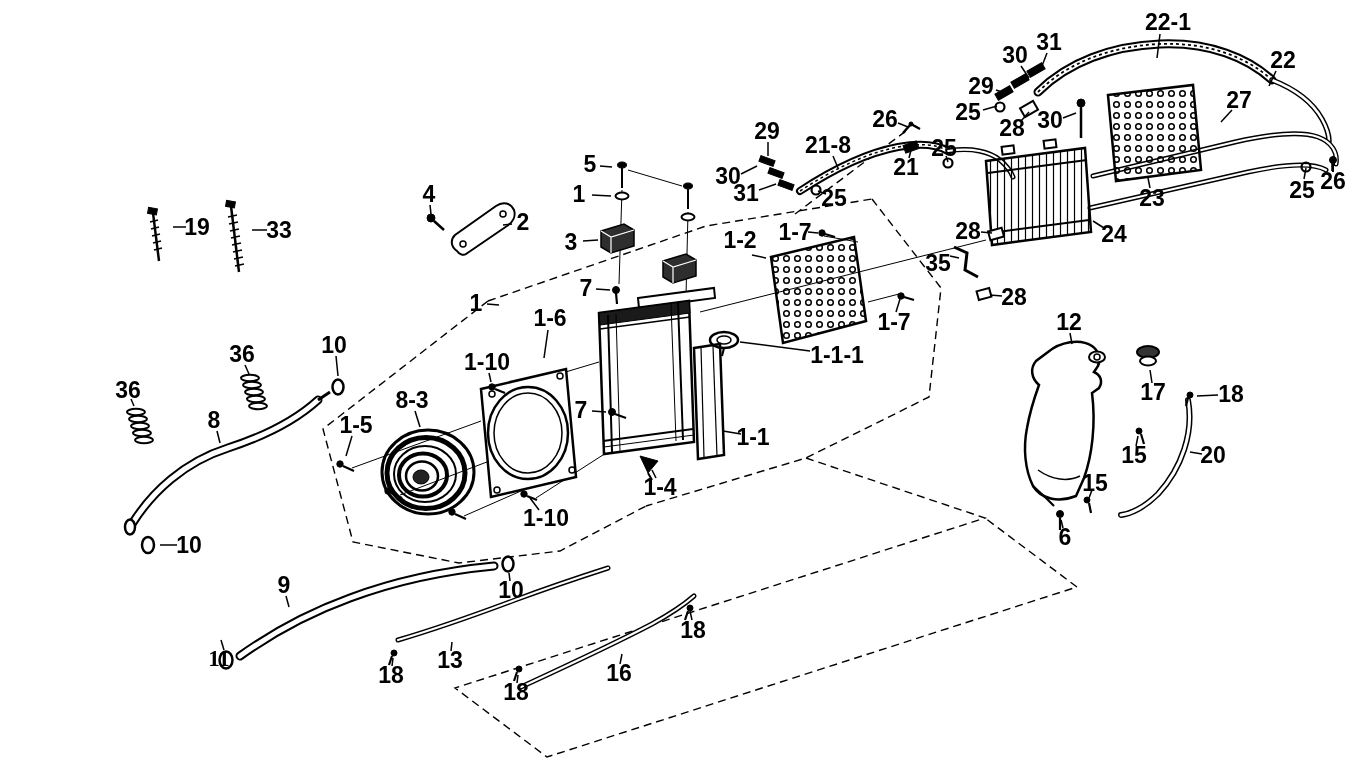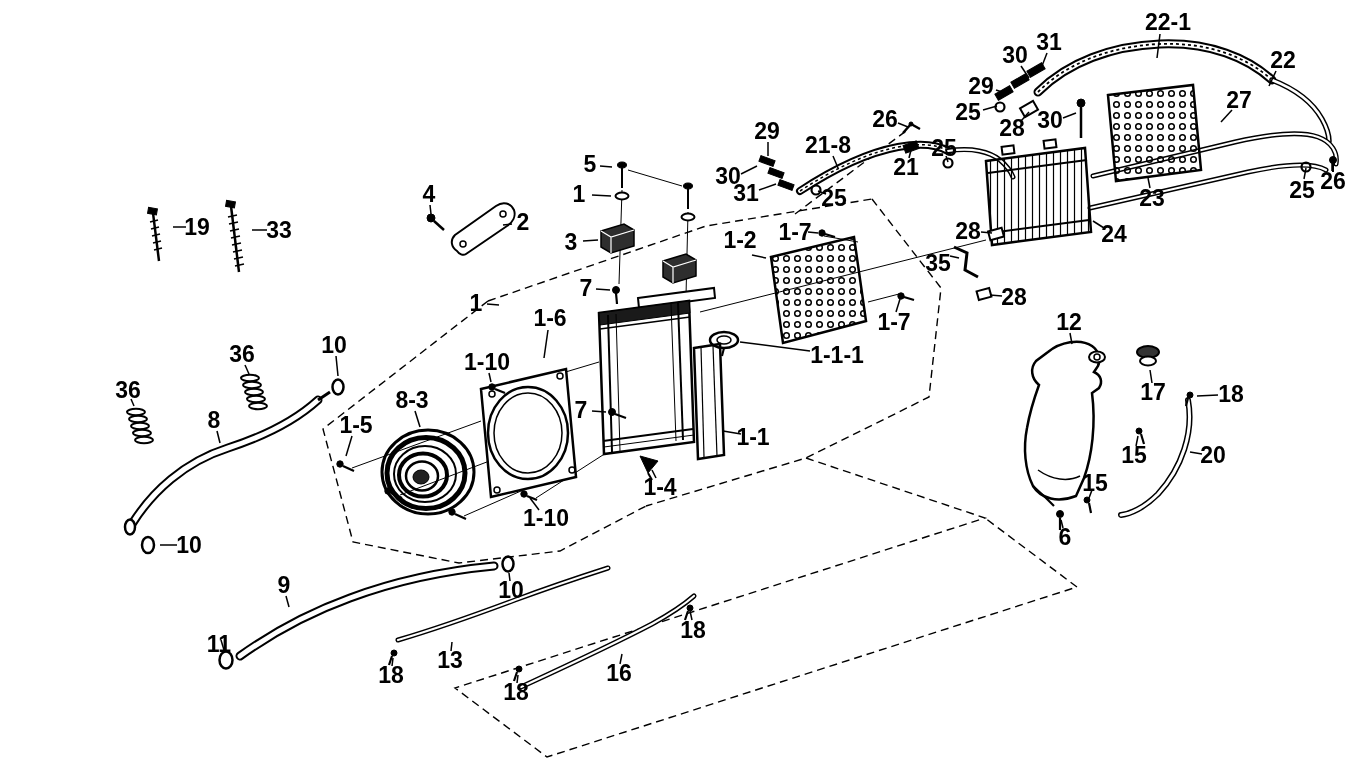--- a/index.html
+++ b/index.html
@@ -433,21 +433,21 @@
       <div class="label" style="left: 412px; top: 400px;">8-3</div>
       <div class="label" style="left: 214px; top: 420px;">8</div>
       <div class="label" style="left: 356px; top: 425px;">1-5</div>
       <div class="label" style="left: 581px; top: 410px;">7</div>
       <div class="label" style="left: 753px; top: 437px;">1-1</div>
       <div class="label" style="left: 660px; top: 487px;">1-4</div>
       <div class="label" style="left: 546px; top: 518px;">1-10</div>
       <div class="label" style="left: 189px; top: 545px;">10</div>
       <div class="label" style="left: 511px; top: 590px;">10</div>
       <div class="label" style="left: 284px; top: 585px;">9</div>
-      <div class="label" style="left: 219px; top: 644px;">11</div>
+      <div class="label" style="left: 219px; top: 658px; font-family: Liberation Serif, serif;">11</div>
       <div class="label" style="left: 450px; top: 660px;">13</div>
       <div class="label" style="left: 391px; top: 675px;">18</div>
       <div class="label" style="left: 619px; top: 673px; text-align: center;">16</div>
       <div class="label" style="left: 516px; top: 692px;">18</div>
       <div class="label" style="left: 693px; top: 630px;">18</div>
       <div class="label" style="left: 1069px; top: 322px;">12</div>
       <div class="label" style="left: 1153px; top: 392px;">17</div>
       <div class="label" style="left: 1231px; top: 394px;">18</div>
       <div class="label" style="left: 1134px; top: 455px;">15</div>
       <div class="label" style="left: 1213px; top: 455px;">20</div>

